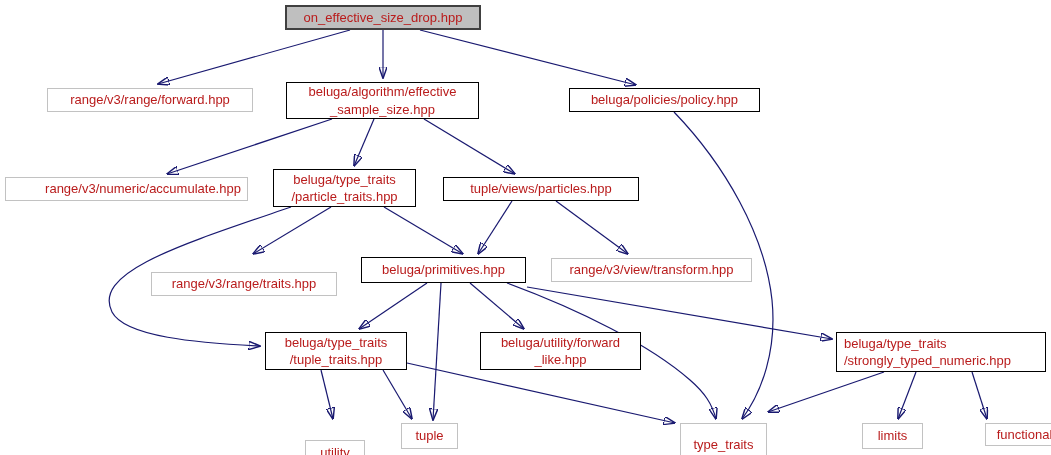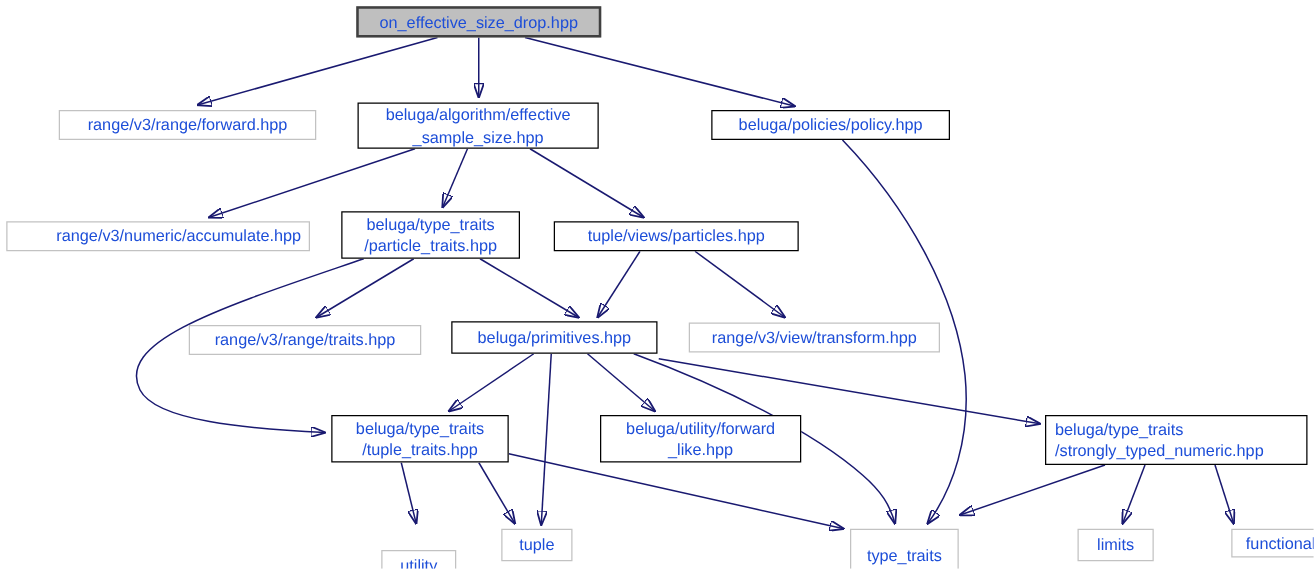--- a/index.html
+++ b/index.html
@@ -24,21 +24,21 @@
   .node {
     position: absolute;
     box-sizing: border-box;
     display: flex;
     align-items: center;
     justify-content: center;
     text-align: center;
     white-space: pre-line;
     font-size: 13px;
     line-height: 1.32;
-    color: #1d4ed8;
+    color: #b91c1c;
     background: #ffffff;
     cursor: default;
   }
   .node.internal { border: 1px solid #000000; }
   .node.external { border: 1px solid #c2c2c2; }
   .node.main {
     border: 2px solid #404040;
     background: #bfbfbf;
   }
   .node.left-align {
@@ -85,21 +85,21 @@
 
   <div class="node main" style="left:285px; top:5px;   width:196px; height:25px;">on_effective_size_drop.hpp</div>
   <div class="node external" style="left:47px;  top:88px;  width:206px; height:24px;">range/v3/range/forward.hpp</div>
   <div class="node internal" style="left:286px; top:82px;  width:193px; height:37px;">beluga/algorithm/effective
 _sample_size.hpp</div>
   <div class="node internal" style="left:569px; top:88px;  width:191px; height:24px;">beluga/policies/policy.hpp</div>
   <div class="node external" style="left:5px;   top:177px; width:243px; height:24px;padding-left:33px;">range/v3/numeric/accumulate.hpp</div>
   <div class="node internal" style="left:273px; top:169px; width:143px; height:38px;">beluga/type_traits
 /particle_traits.hpp</div>
   <div class="node internal" style="left:443px; top:177px; width:196px; height:24px;">tuple/views/particles.hpp</div>
-  <div class="node external" style="left:151px; top:260px; width:186px; height:24px;">range/v3/range/traits.hpp</div>
+  <div class="node external" style="left:151px; top:272px; width:186px; height:24px;">range/v3/range/traits.hpp</div>
   <div class="node internal" style="left:361px; top:257px; width:165px; height:26px;">beluga/primitives.hpp</div>
   <div class="node external" style="left:551px; top:258px; width:201px; height:24px;">range/v3/view/transform.hpp</div>
   <div class="node internal" style="left:265px; top:332px; width:142px; height:38px;">beluga/type_traits
 /tuple_traits.hpp</div>
   <div class="node internal" style="left:480px; top:332px; width:161px; height:38px;">beluga/utility/forward
 _like.hpp</div>
   <div class="node internal left-align" style="left:836px; top:332px; width:210px; height:40px;">beluga/type_traits
 /strongly_typed_numeric.hpp</div>
   <div class="node external" style="left:305px; top:440px; width:60px;  height:26px;">utility</div>
   <div class="node external" style="left:401px; top:423px; width:57px;  height:26px;">tuple</div>

